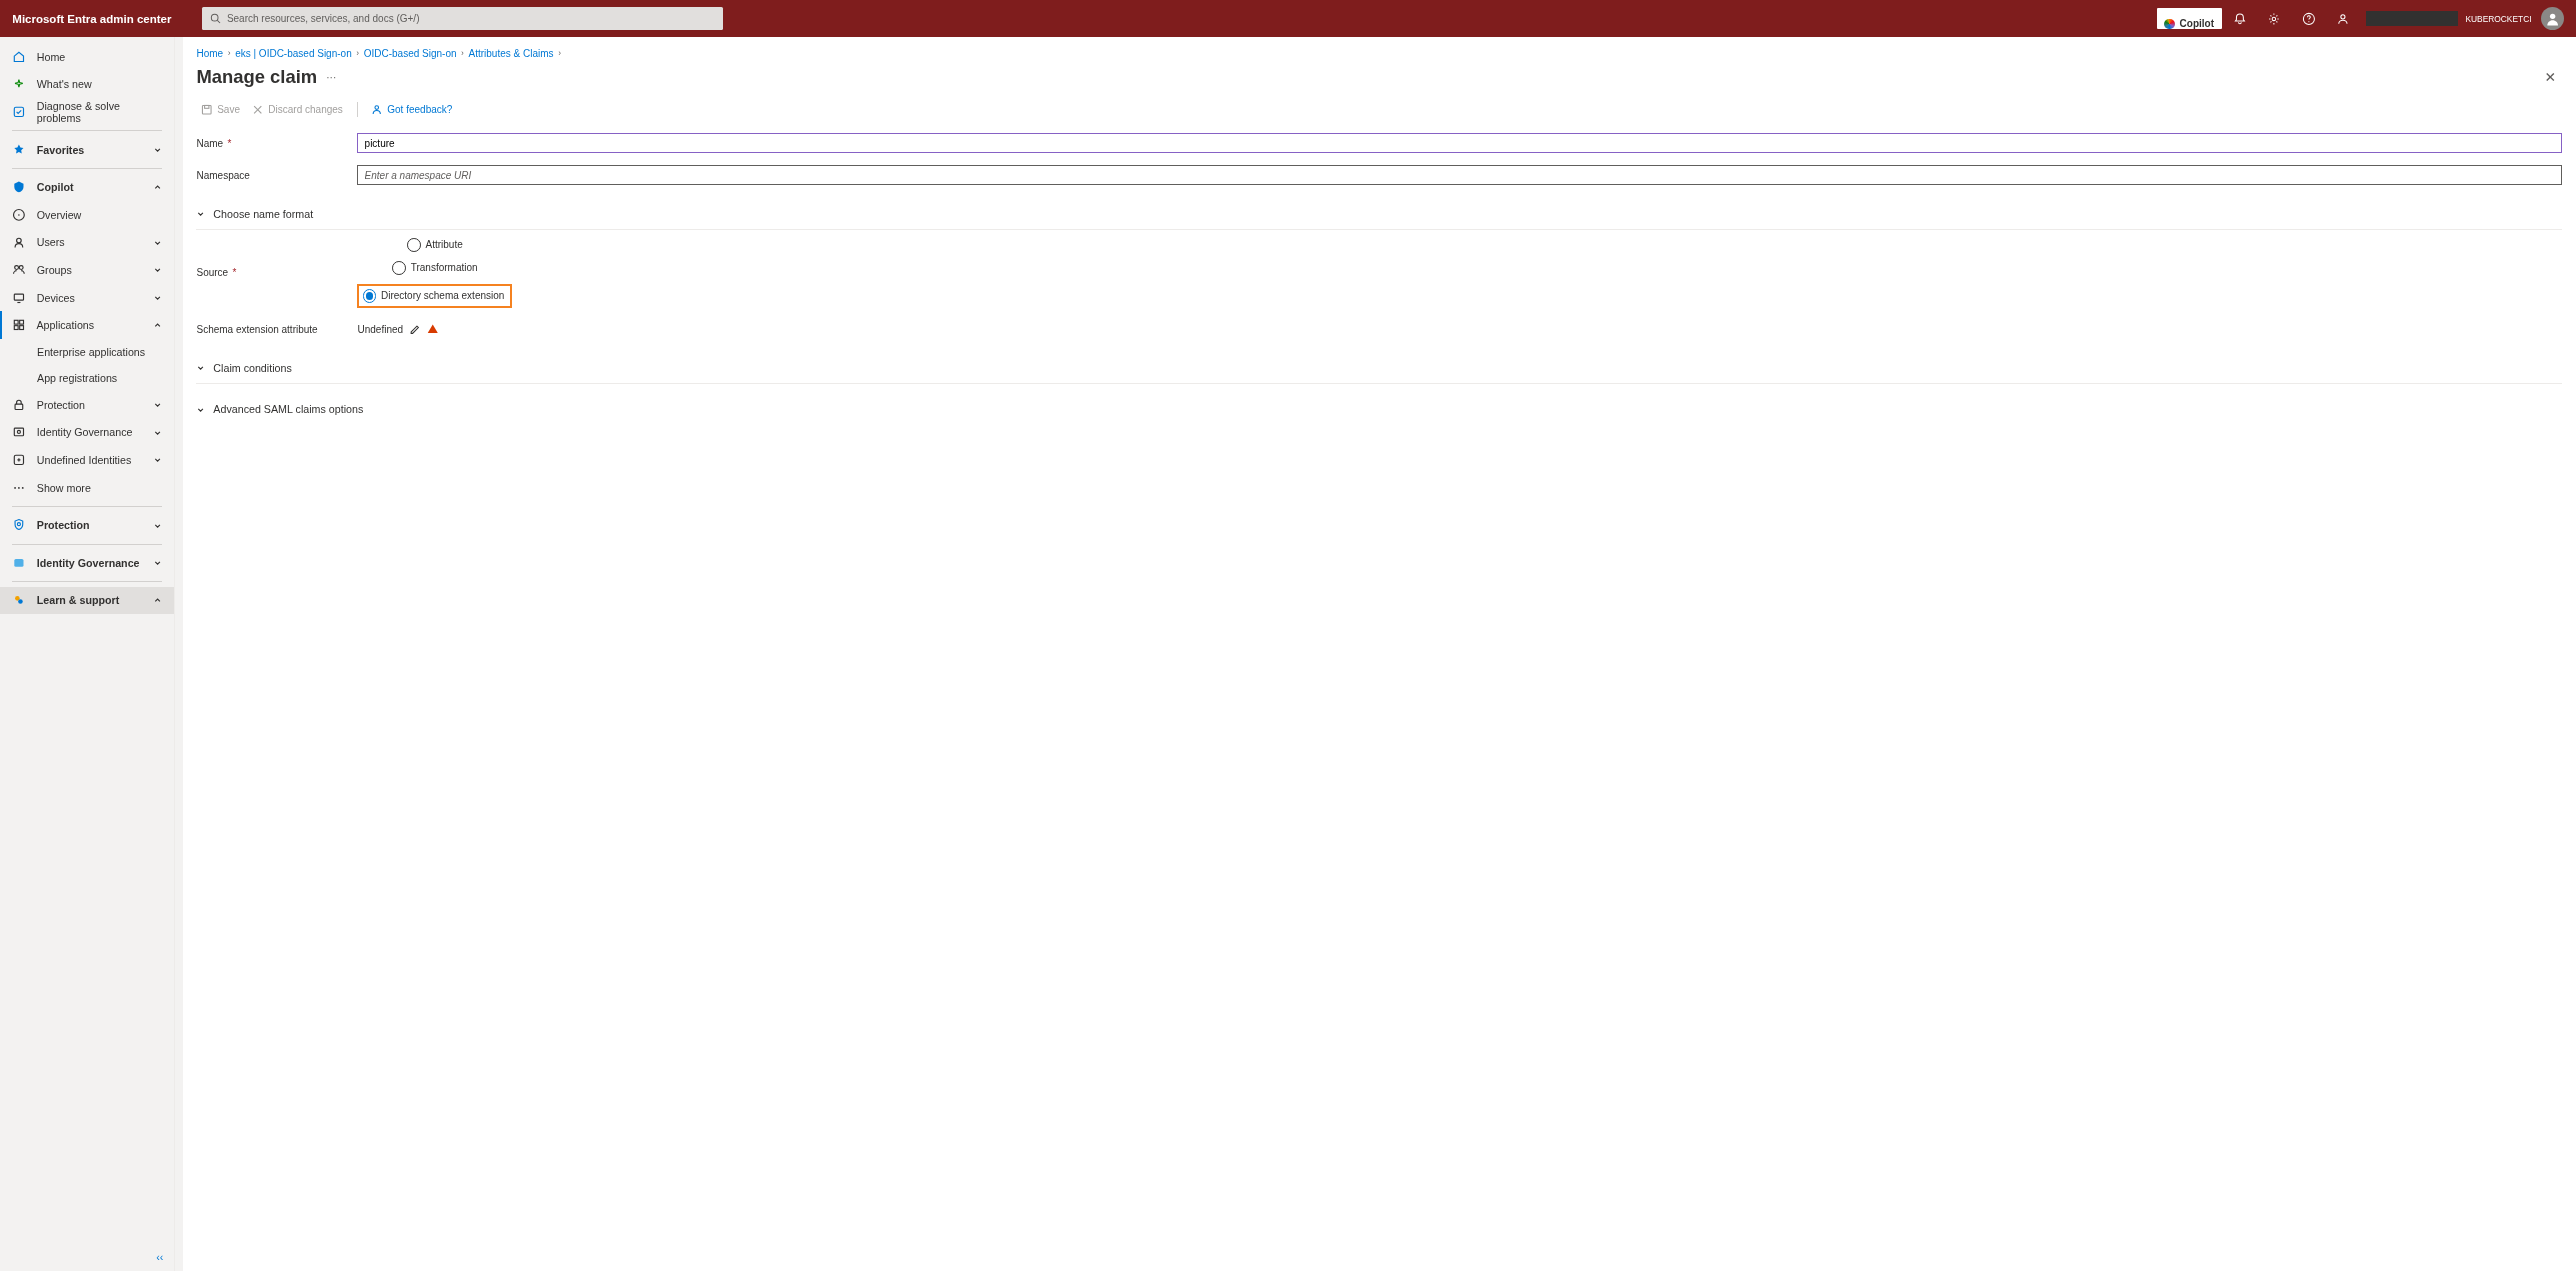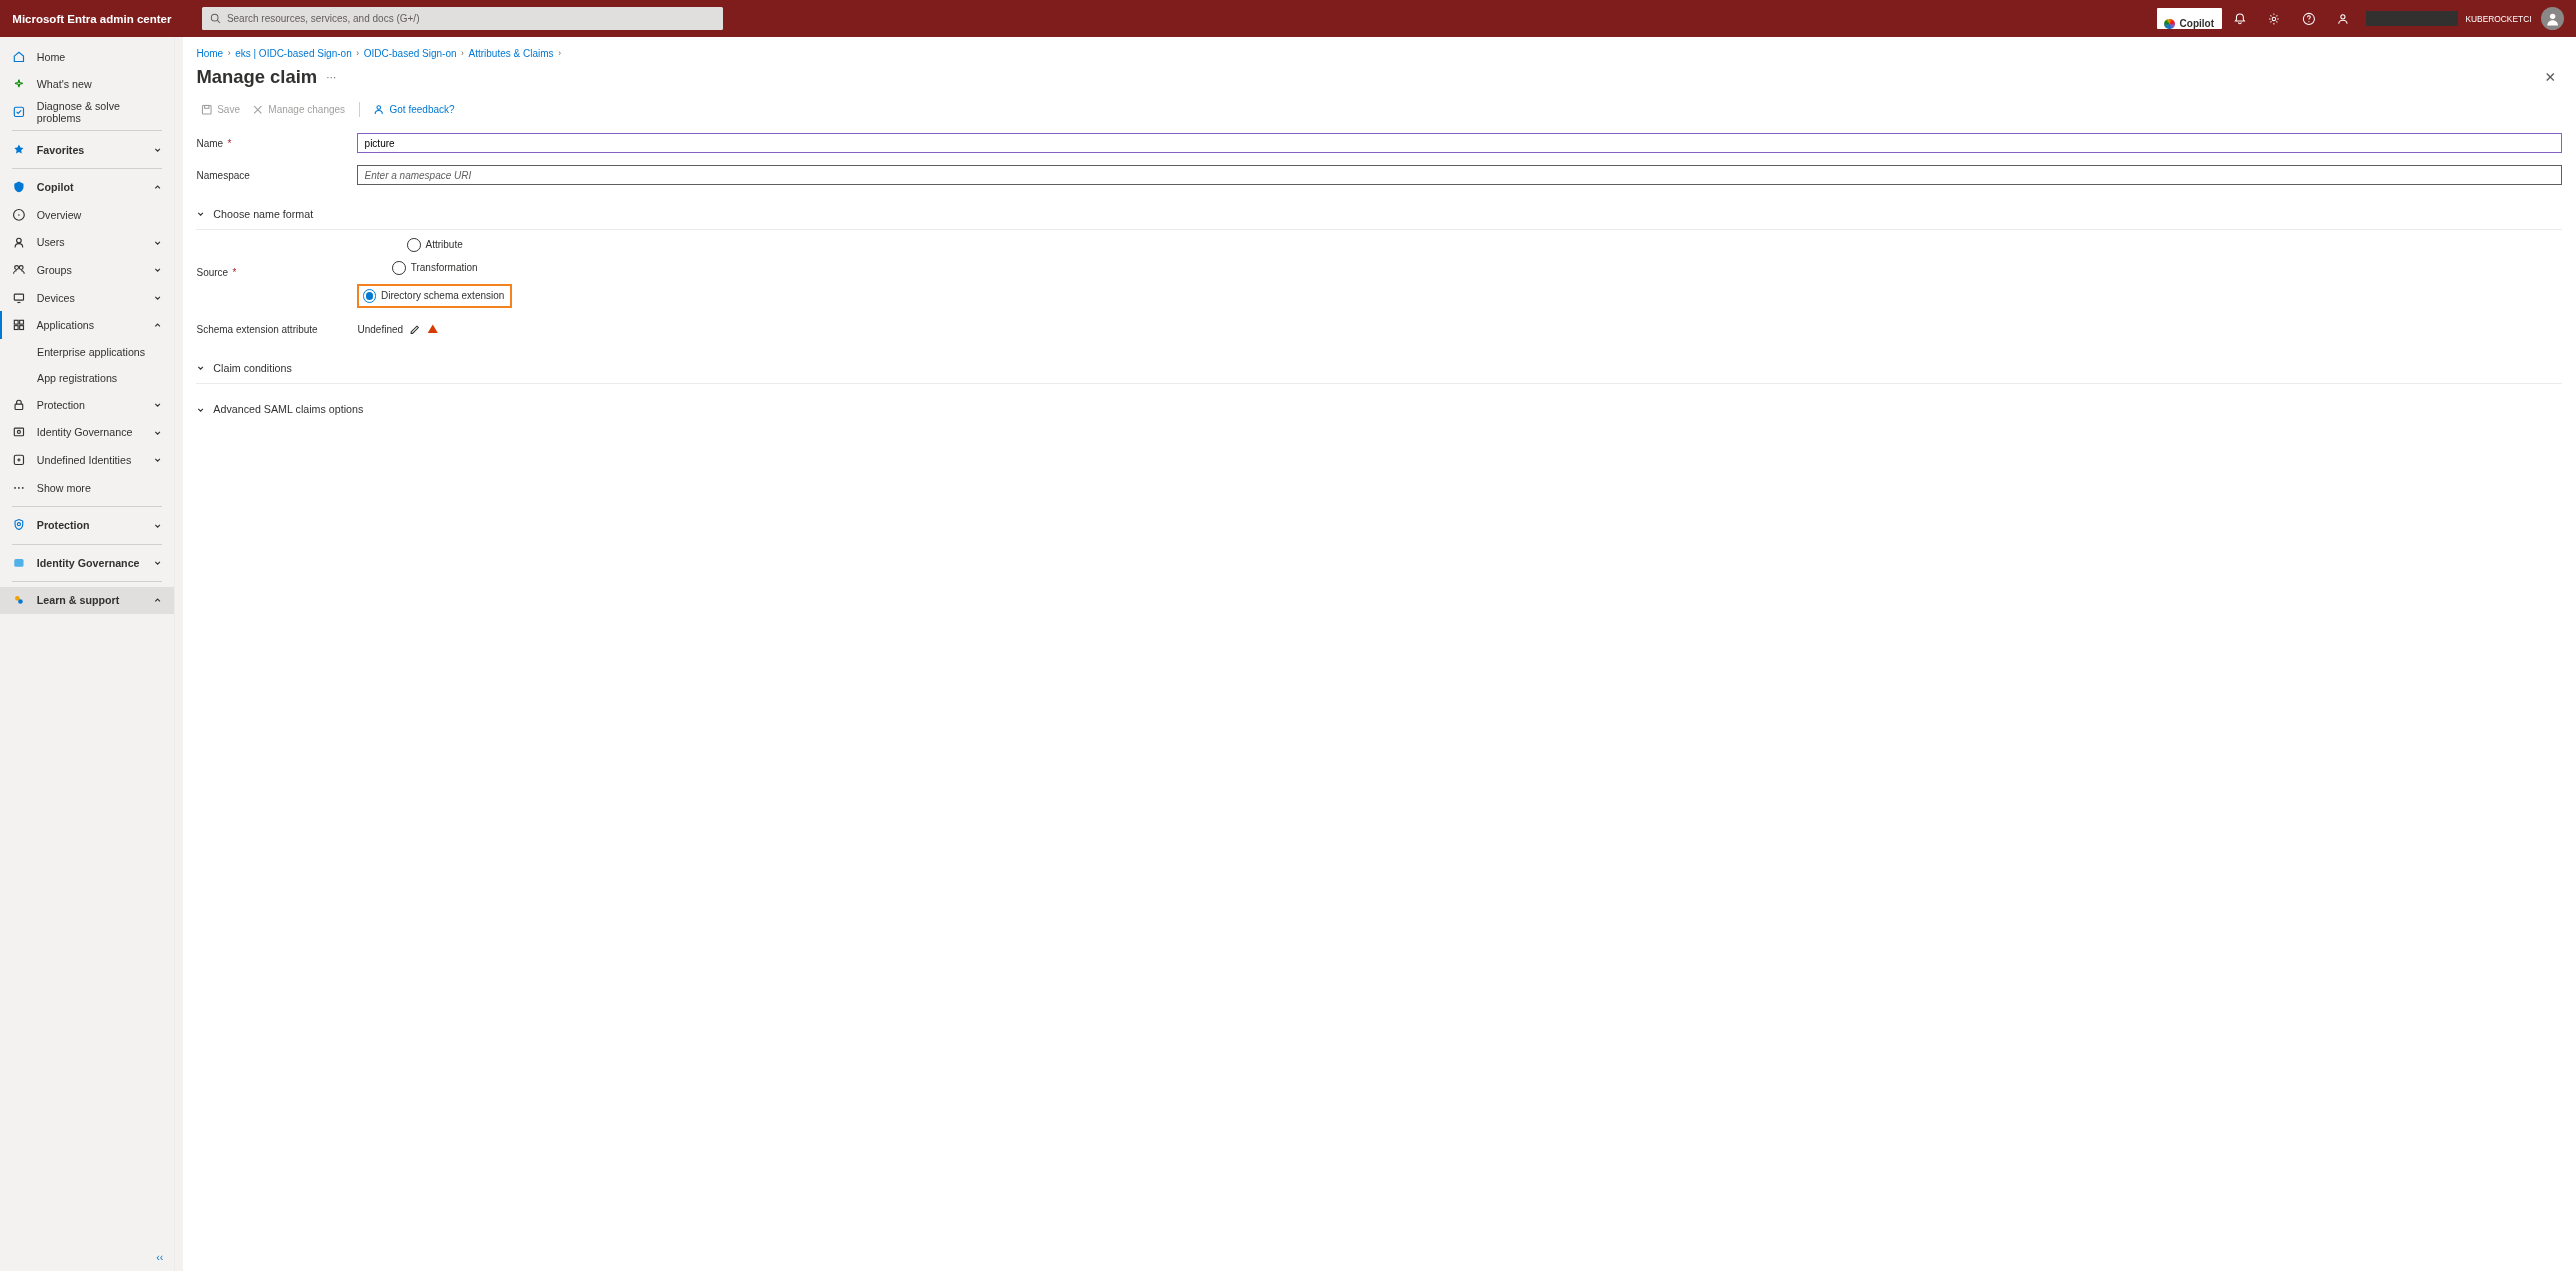--- a/index.html
+++ b/index.html
@@ -372,21 +372,21 @@
               <rect x="2" y="2" width="12" height="12" rx="1"></rect>
               <rect x="5" y="2" width="6" height="4"></rect>
             </svg>
           <span>Save</span>
         </div>
         <div class="cmd disabled">
           <svg viewBox="0 0 16 16">
               <line x1="3" y1="3" x2="13" y2="13"></line>
               <line x1="13" y1="3" x2="3" y2="13"></line>
             </svg>
-          <span>Manage changes</span>
+          <span>Discard changes</span>
         </div>
         <div class="vsep"></div>
         <div class="cmd feedback">
           <svg viewBox="0 0 16 16">
               <circle cx="8" cy="5" r="2.5"></circle>
               <path d="M3 14c0-3 2-5 5-5s5 2 5 5"></path>
             </svg>
           <span>Got feedback?</span>
         </div>
       </div>

